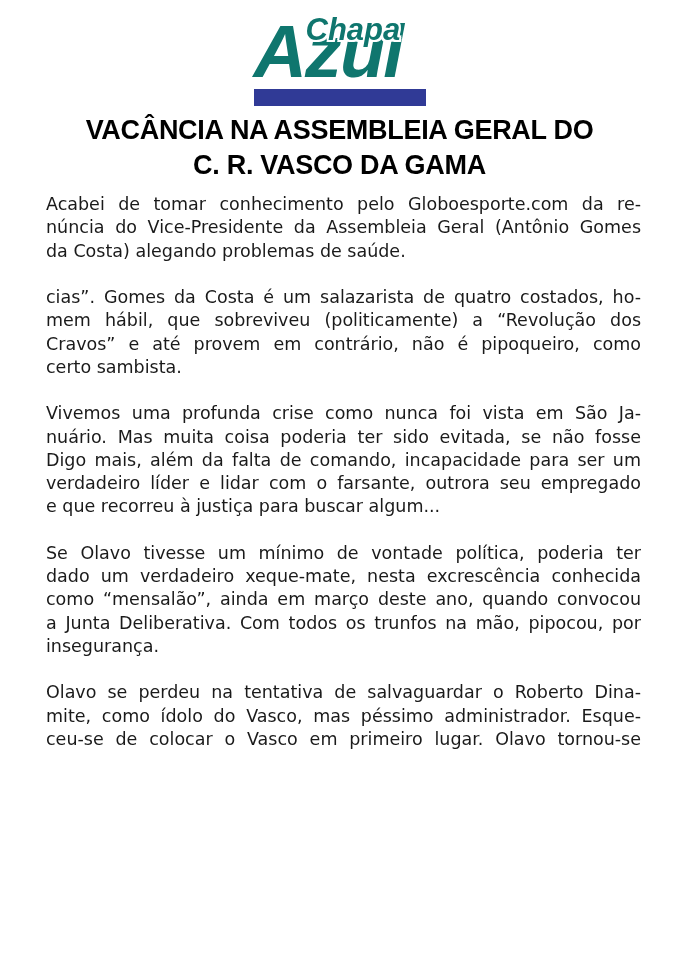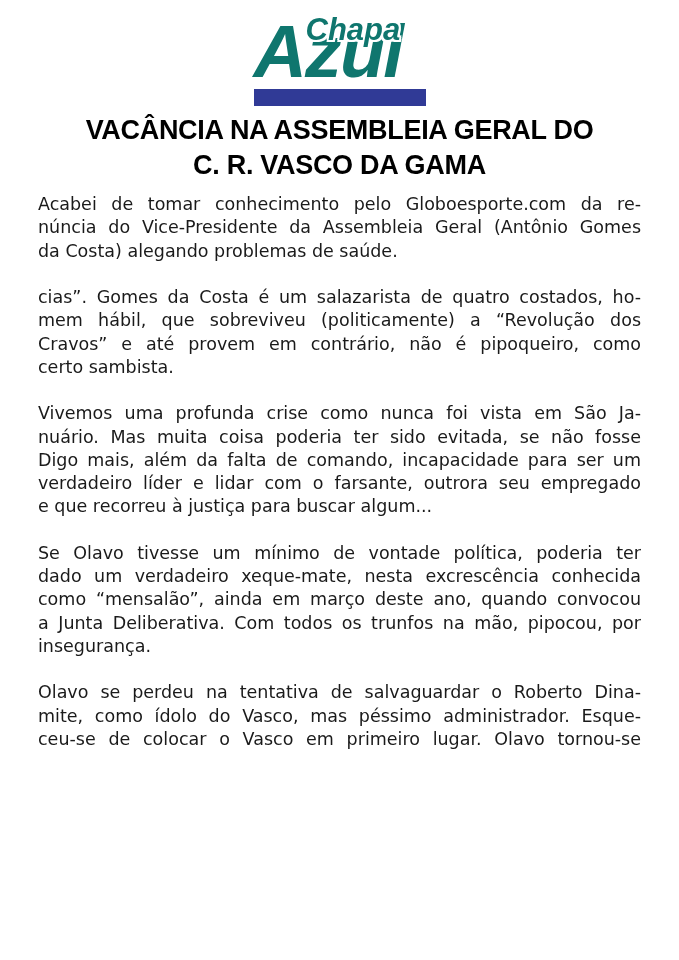--- a/index.html
+++ b/index.html
@@ -66,20 +66,21 @@
     font-family: "DejaVu Sans", sans-serif;
     font-size: 17.5px;
     line-height: 23.25px;
     color: #1a1a1a;
   }
   .paragraph { margin: 0 0 23.25px 0; }
   .line {
     text-align: justify;
     text-align-last: justify;
     white-space: normal;
+    margin-left: 8px;
   }
   .line.para-end { text-align-last: left; }
 </style>
 </head>
 <body>
 
 <div class="page">
 
   <div class="logo" style="color: #0f766e; font-style: italic;">
     <span class="azul">Azul</span>

